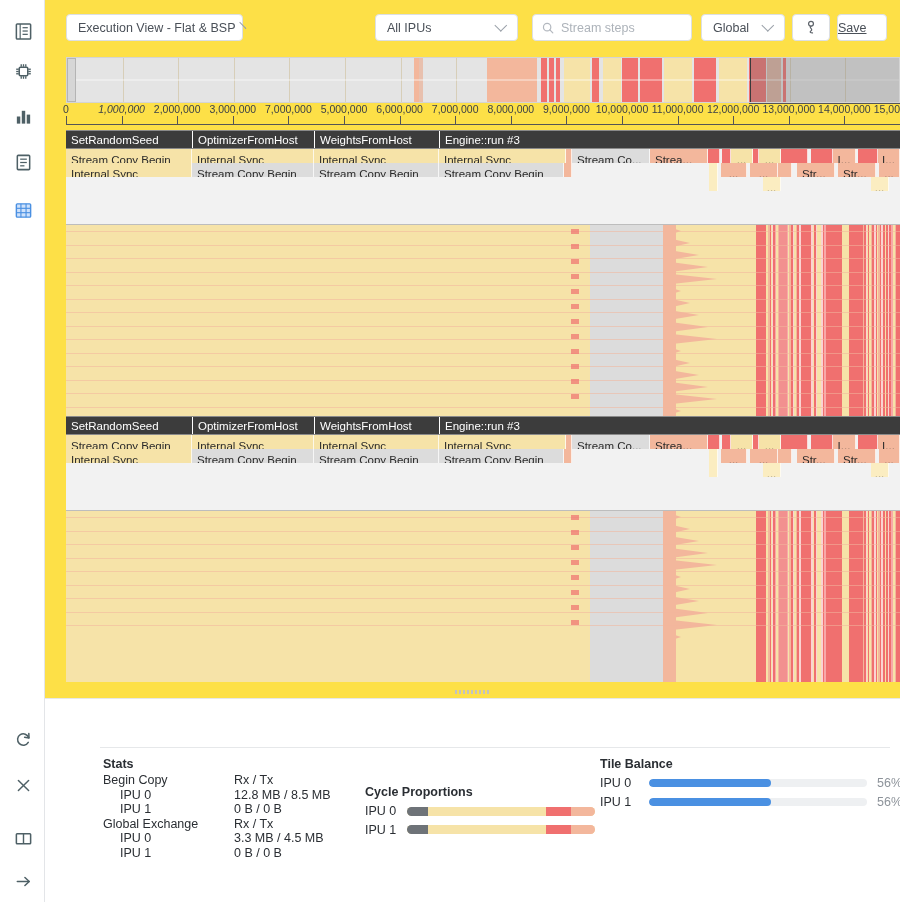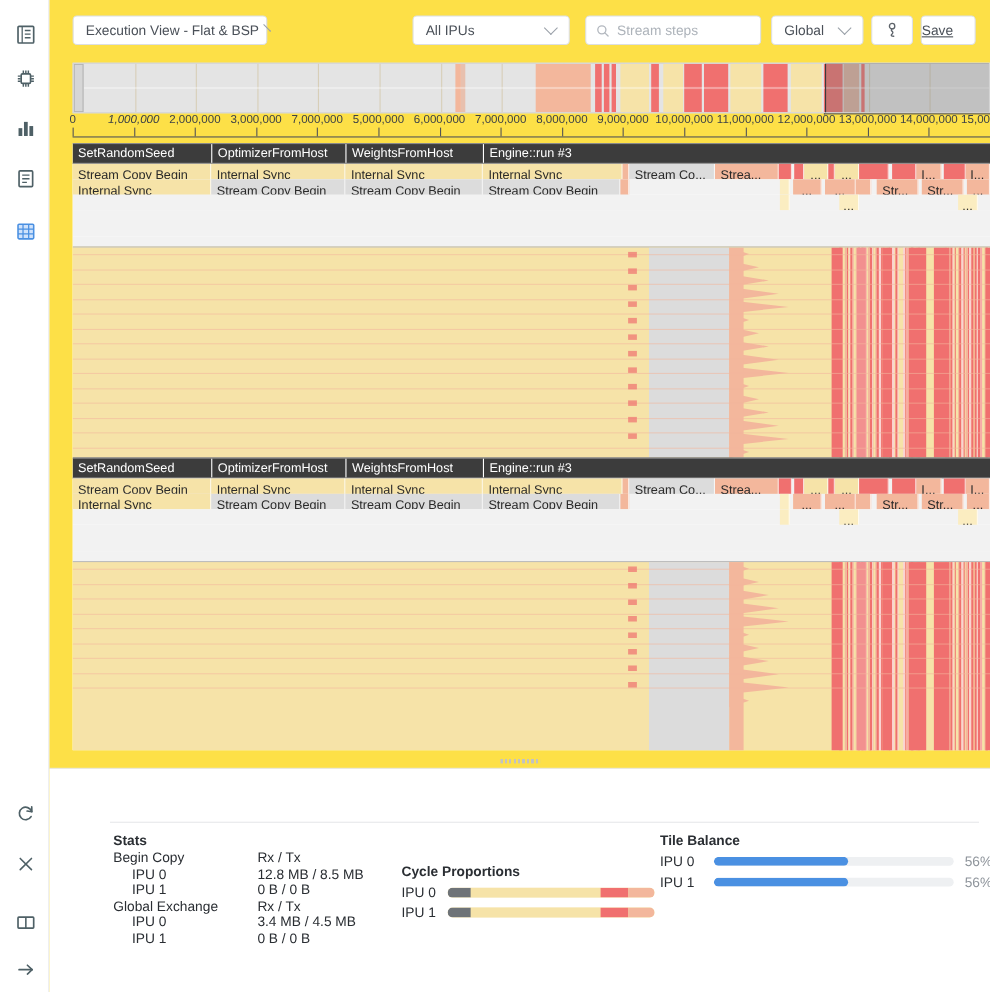--- a/index.html
+++ b/index.html
@@ -818,21 +818,21 @@
             <div class="srow">
               <div class="k ind">IPU 1</div>
               <div class="v">0 B / 0 B</div>
             </div>
             <div class="srow">
               <div class="k">Global Exchange</div>
               <div class="v">Rx / Tx</div>
             </div>
             <div class="srow">
               <div class="k ind">IPU 0</div>
-              <div class="v">3.4 MB / 4.5 MB</div>
+              <div class="v">3.3 MB / 4.5 MB</div>
             </div>
             <div class="srow">
               <div class="k ind">IPU 1</div>
               <div class="v">0 B / 0 B</div>
             </div>
           </div>
       </div>
 
       <div id="cyc">
         <div class="hdr">Cycle Proportions</div>

